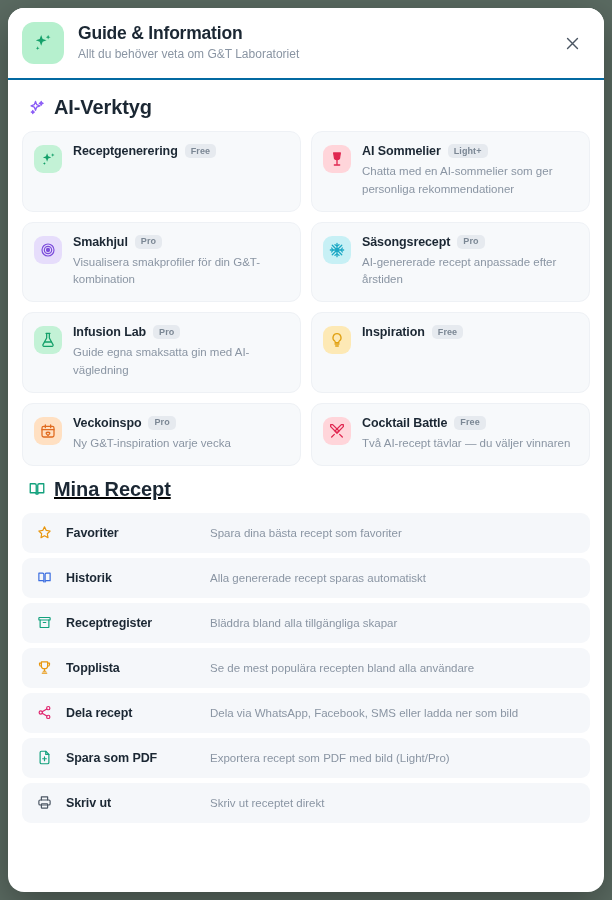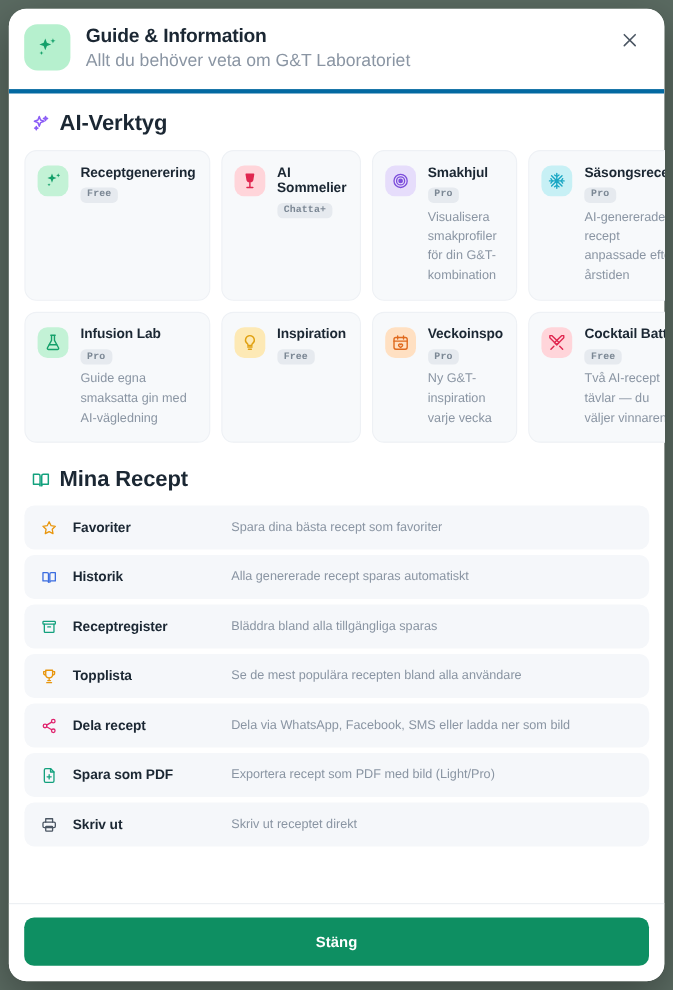--- a/index.html
+++ b/index.html
@@ -27,41 +27,42 @@
     box-shadow: 0 12px 40px rgba(0,0,0,.35);
     display: flex;
     flex-direction: column;
     overflow: hidden;
   }
 
   
   .header {
     flex: 0 0 auto;
     display: flex;
+    align-items: center;
     padding: 14px 18px 14px 14px;
-    border-bottom: 4px solid #0369a1;
+    border-bottom: 2px solid #0369a1;
     background: #fff;
   }
   .header-icon {
     width: 42px; height: 42px;
     border-radius: 12px;
     background: #b6f0ce;
     display: flex; align-items: center; justify-content: center;
     flex: 0 0 auto;
   }
   .header-text { margin-left: 14px; flex: 1 1 auto; min-width: 0; }
   .header-title {
     font-size: 17.5px;
     font-weight: bold;
     color: #1b2733;
     letter-spacing: -.2px;
     line-height: 1.2;
   }
   .header-sub {
-    font-size: 16px;
+    font-size: 12px;
     color: #8a95a3;
     margin-top: 3px;
     line-height: 1.3;
   }
   .close-btn {
     width: 28px; height: 28px;
     display: flex; align-items: center; justify-content: center;
     color: #5c6b7a;
     cursor: pointer;
     border-radius: 6px;
@@ -82,32 +83,32 @@
     border-radius: 4px;
   }
 
   
   .section-head {
     display: flex;
     align-items: center;
     gap: 8px;
     margin: 0 0 12px 6px;
   }
-  .section-head.mt { margin-top: 22px; }
+  .section-head.mt { margin-top: 12px; text-decoration: underline; }
   .section-title {
     font-size: 20px;
     font-weight: bold;
     color: #1b2733;
     letter-spacing: -.1px;
   }
 
   
   .tool-grid {
     display: grid;
-    grid-template-columns: 1fr 1fr 1fr 1fr;
+    grid-template-columns: 1fr 1fr;
     gap: 10px;
   }
   .tool-card {
     background: #f7f9fb;
     border: 1px solid #eef1f5;
     border-radius: 11px;
     padding: 12px 12px 12px 11px;
     display: flex;
     gap: 11px;
     align-items: flex-start;
@@ -136,21 +137,20 @@
   .badge {
     font-size: 9px;
     font-weight: bold;
     color: #7b8794;
     background: #e6eaef;
     border-radius: 5px;
     padding: 2.5px 6px;
     line-height: 1;
     letter-spacing: .1px;
     white-space: nowrap;
-    font-family: Liberation Mono, monospace;
   }
   .tool-desc {
     font-size: 11.5px;
     color: #8a95a3;
     line-height: 1.55;
     margin-top: 5px;
   }
 
   
   .row-list { display: flex; flex-direction: column; gap: 5px; }
@@ -265,22 +265,23 @@
         <div class="tool-ico" style="background:#ffd5da">
           <svg width="16" height="16" viewBox="0 0 24 24" fill="none" stroke="#e0264f" stroke-width="2" stroke-linecap="round" stroke-linejoin="round">
             <path d="M7 3h10l-1 6a4 4 0 0 1-8 0z" fill="#e0264f" stroke="#e0264f"></path>
             <path d="M12 13v7"></path>
               <path d="M8 21h8"></path>
           </svg>
         </div>
         <div class="tool-body">
           <div class="tool-titleline">
             <span class="tool-title">AI Sommelier</span>
-            <span class="badge">Chatta+</span>
-          </div>
+            <span class="badge">Light+</span>
+          </div>
+          <div class="tool-desc">Chatta med en AI-sommelier som ger personliga rekommendationer</div>
         </div>
       </div>
 
       <div class="tool-card">
         <div class="tool-ico" style="background:#e6ddfb">
           <svg width="16" height="16" viewBox="0 0 24 24" fill="none" stroke="#7c4ddb" stroke-width="1.8">
             <circle cx="12" cy="12" r="9"></circle>
             <circle cx="12" cy="12" r="5.5"></circle>
             <circle cx="12" cy="12" r="2.3" fill="#7c4ddb"></circle>
           </svg>
@@ -412,21 +413,21 @@
 
       <div class="row">
         <span class="row-ico">
           <svg width="15" height="15" viewBox="0 0 24 24" fill="none" stroke="#13a17d" stroke-width="1.9" stroke-linecap="round" stroke-linejoin="round">
             <rect x="3" y="4" width="18" height="4" rx="1"></rect>
             <path d="M5 8v11a1 1 0 0 0 1 1h12a1 1 0 0 0 1-1V8"></path>
             <path d="M10 12h4"></path>
           </svg>
         </span>
         <span class="row-label">Receptregister</span>
-        <span class="row-desc">Bläddra bland alla tillgängliga sparas</span>
+        <span class="row-desc">Bläddra bland alla tillgängliga skapar</span>
       </div>
 
       <div class="row">
         <span class="row-ico">
           <svg width="15" height="15" viewBox="0 0 24 24" fill="none" stroke="#e8960e" stroke-width="1.9" stroke-linecap="round" stroke-linejoin="round">
             <path d="M7 3h10v6a5 5 0 0 1-10 0z"></path>
             <path d="M7 5H4v2a3 3 0 0 0 3 3M17 5h3v2a3 3 0 0 1-3 3"></path>
             <path d="M12 14v4M8.5 21h7M10 18h4"></path>
           </svg>
         </span>
@@ -468,17 +469,14 @@
           </svg>
         </span>
         <span class="row-label">Skriv ut</span>
         <span class="row-desc">Skriv ut receptet direkt</span>
       </div>
 
     </div>
 
   </div>
 
-  <div class="footer">
-    <button class="primary-btn">Stäng</button>
-  </div>
 
 </div>
 
 </body></html>

